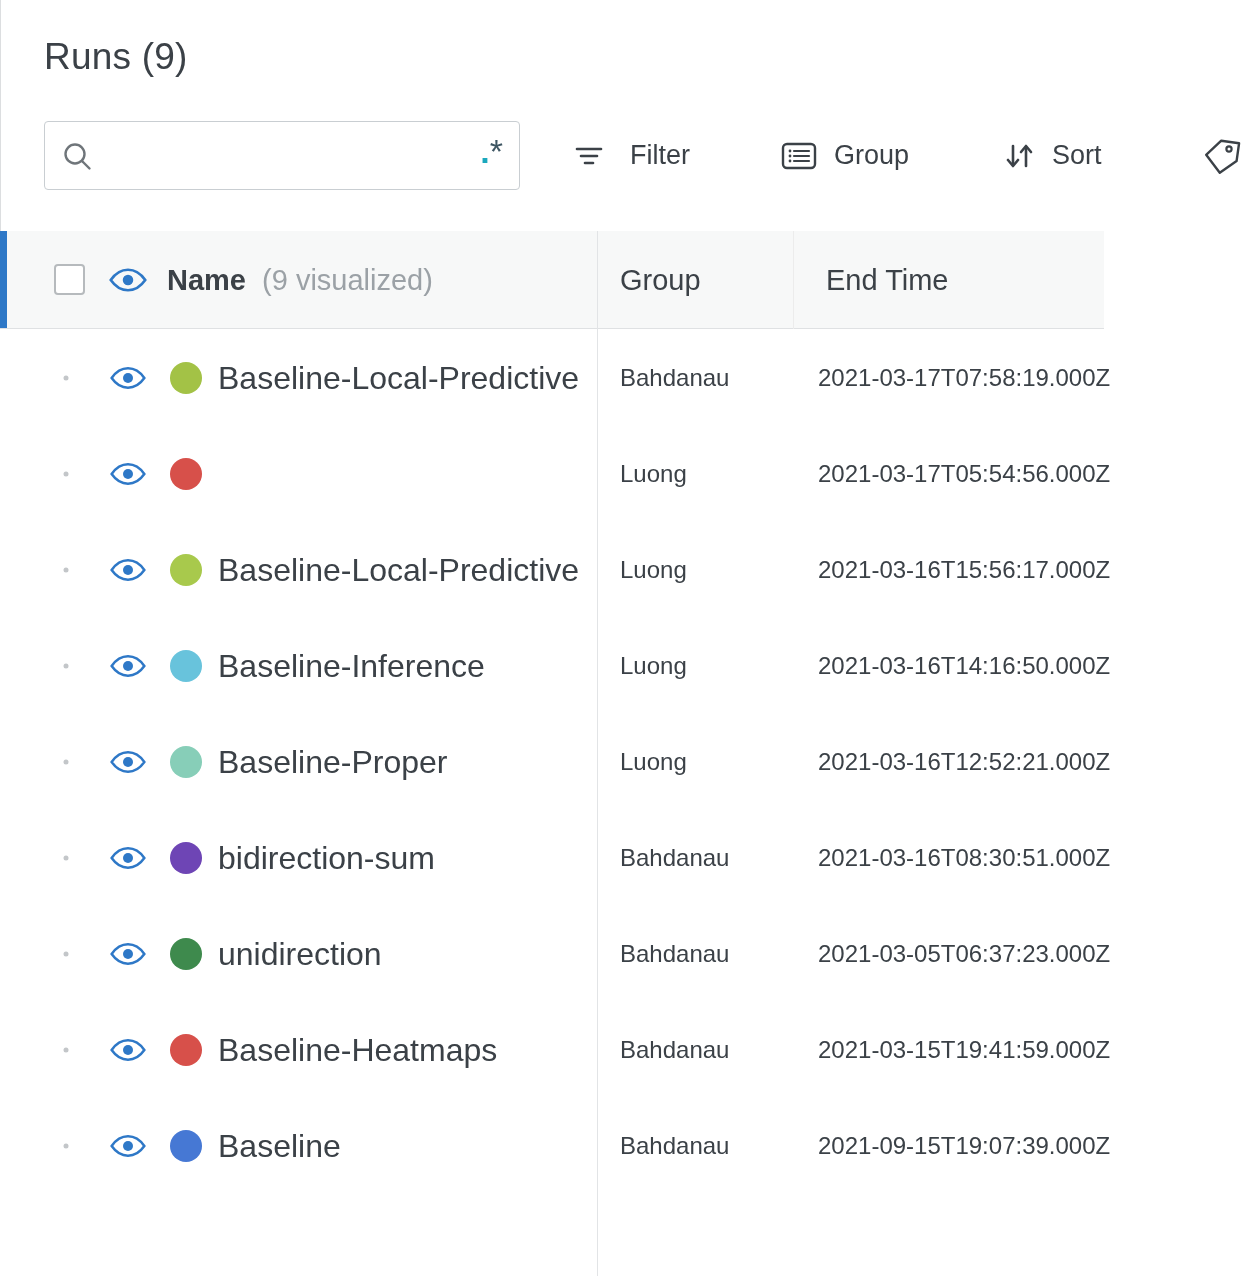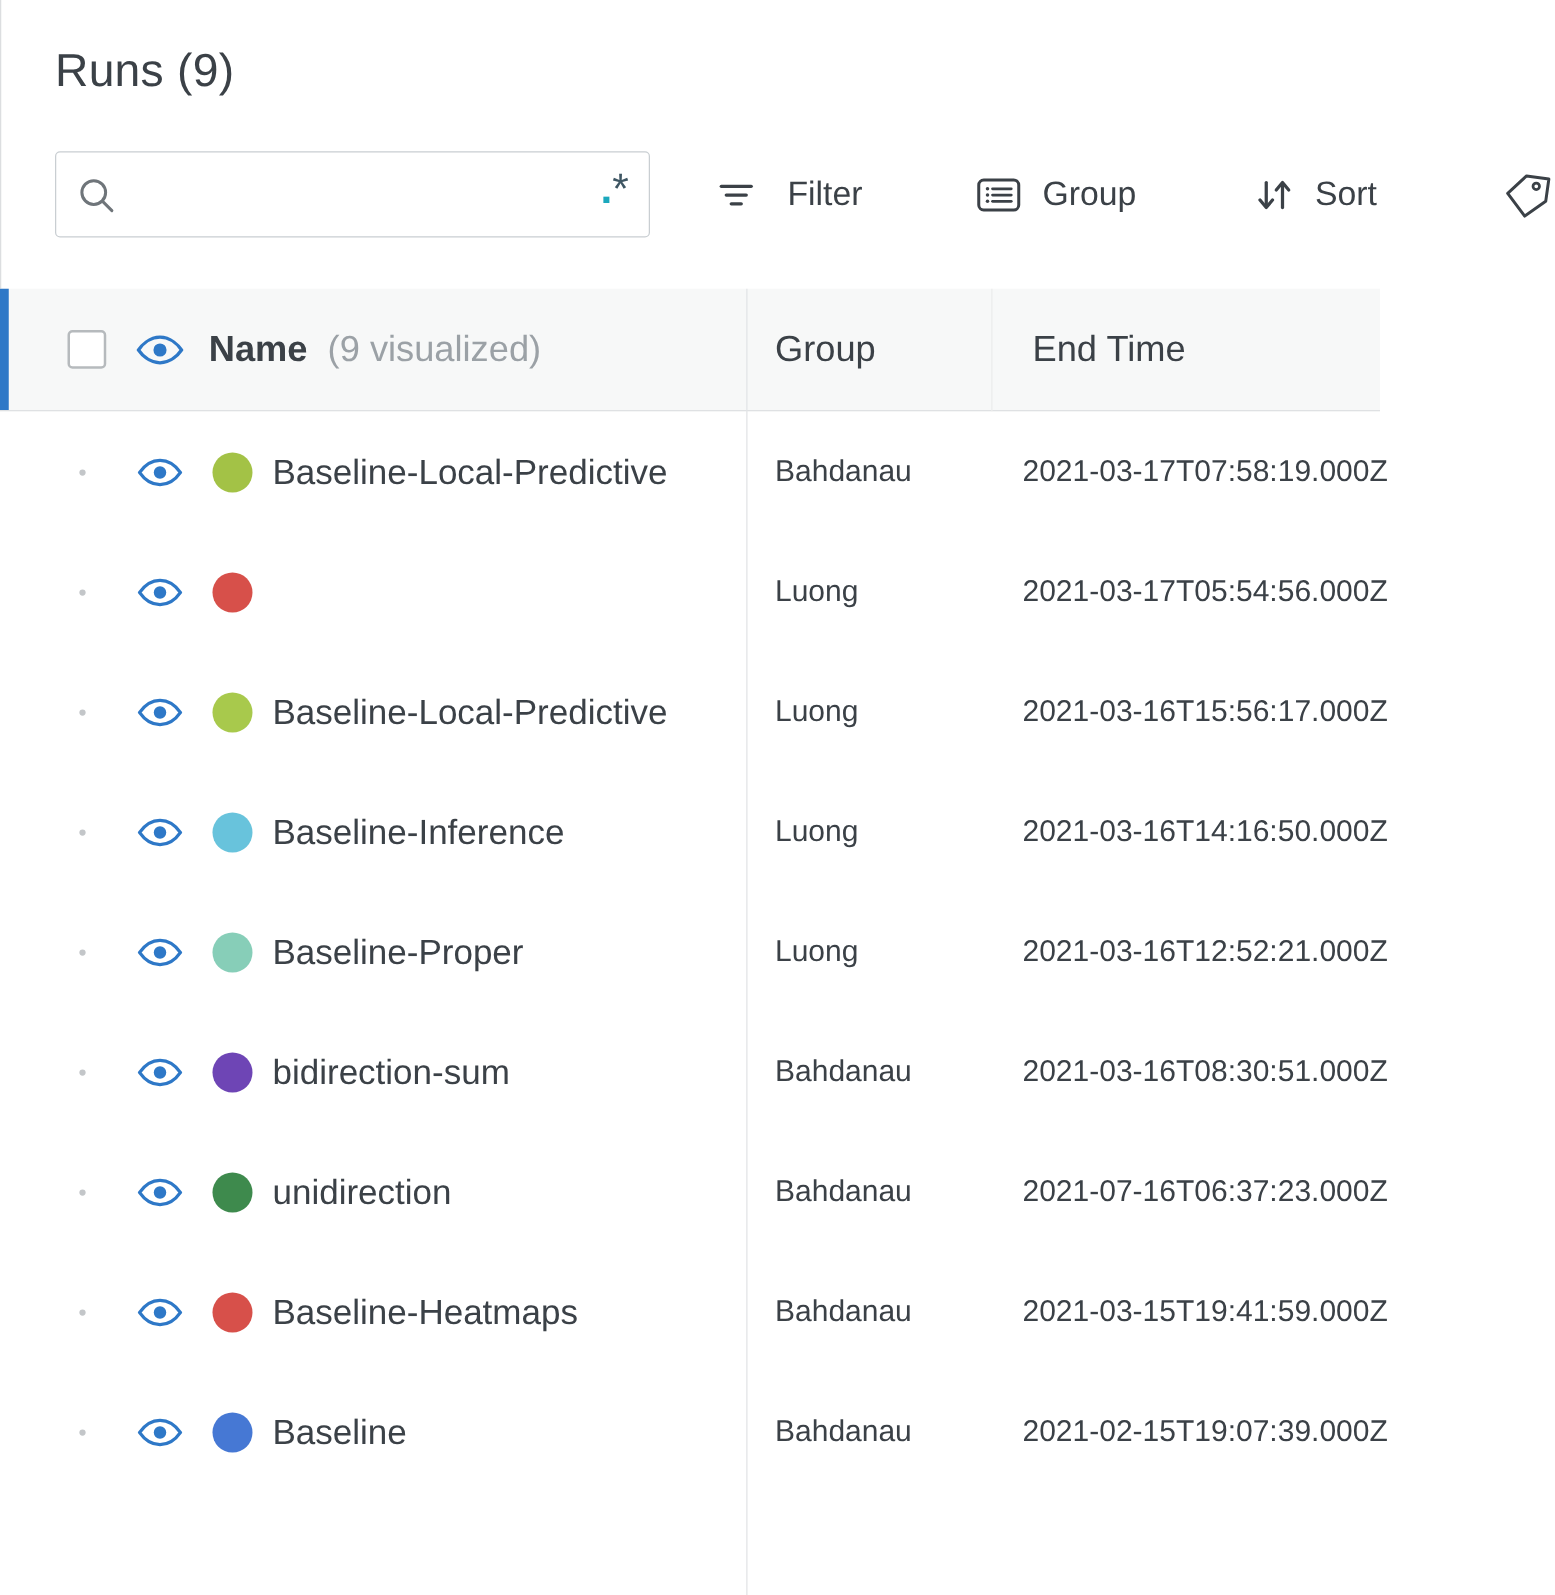--- a/index.html
+++ b/index.html
@@ -132,21 +132,21 @@
   }
   .color-dot {
     position: absolute; left: 170px; top: 50%;
     transform: translateY(-50%);
     width: 32px; height: 32px; border-radius: 50%;
     cursor: pointer;
   }
   .run-name {
     position: absolute; left: 218px; top: 50%;
     transform: translateY(-50%);
-    font-size: 28px; color: #3b4147;
+    font-size: 32px; color: #3b4147;
     max-width: 377px; overflow: hidden; white-space: nowrap;
     cursor: pointer;
   }
   .run-name.link { color: #2476bd; }
   .cell {
     position: absolute; top: 50%; transform: translateY(-50%);
     font-size: 24px; color: #3b4147; white-space: nowrap;
   }
   .cell-group { left: 620px; }
   .cell-end   { left: 818px; }
@@ -328,21 +328,21 @@
     <span class="drag-dot"></span>
     <span class="row-eye">
       <svg width="36" height="24" viewBox="0 0 26 17">
         <path d="M13 1.5 C7 1.5 2.8 6.2 1.2 8.5 C2.8 10.8 7 15.5 13 15.5 C19 15.5 23.2 10.8 24.8 8.5 C23.2 6.2 19 1.5 13 1.5 Z" fill="none" stroke="currentColor" stroke-width="1.8"></path>
         <circle cx="13" cy="8.5" r="3.6" fill="currentColor"></circle>
       </svg>
     </span>
     <span class="color-dot" style="background: rgb(62, 138, 77);"></span>
     <span class="run-name">unidirection</span>
     <span class="cell cell-group">Bahdanau</span>
-    <span class="cell cell-end">2021-07-16T06:37:23.000Z</span>
+    <span class="cell cell-end">2021-03-05T06:37:23.000Z</span>
   </div>
 
   <div class="row">
     <span class="drag-dot"></span>
     <span class="row-eye">
       <svg width="36" height="24" viewBox="0 0 26 17">
         <path d="M13 1.5 C7 1.5 2.8 6.2 1.2 8.5 C2.8 10.8 7 15.5 13 15.5 C19 15.5 23.2 10.8 24.8 8.5 C23.2 6.2 19 1.5 13 1.5 Z" fill="none" stroke="currentColor" stroke-width="1.8"></path>
         <circle cx="13" cy="8.5" r="3.6" fill="currentColor"></circle>
       </svg>
     </span>
@@ -356,17 +356,17 @@
     <span class="drag-dot"></span>
     <span class="row-eye">
       <svg width="36" height="24" viewBox="0 0 26 17">
         <path d="M13 1.5 C7 1.5 2.8 6.2 1.2 8.5 C2.8 10.8 7 15.5 13 15.5 C19 15.5 23.2 10.8 24.8 8.5 C23.2 6.2 19 1.5 13 1.5 Z" fill="none" stroke="currentColor" stroke-width="1.8"></path>
         <circle cx="13" cy="8.5" r="3.6" fill="currentColor"></circle>
       </svg>
     </span>
     <span class="color-dot" style="background: rgb(70, 120, 212);"></span>
     <span class="run-name">Baseline</span>
     <span class="cell cell-group">Bahdanau</span>
-    <span class="cell cell-end">2021-02-15T19:07:39.000Z</span>
+    <span class="cell cell-end">2021-09-15T19:07:39.000Z</span>
   </div>
 </div>
 
 </div>
 
 </body></html>

